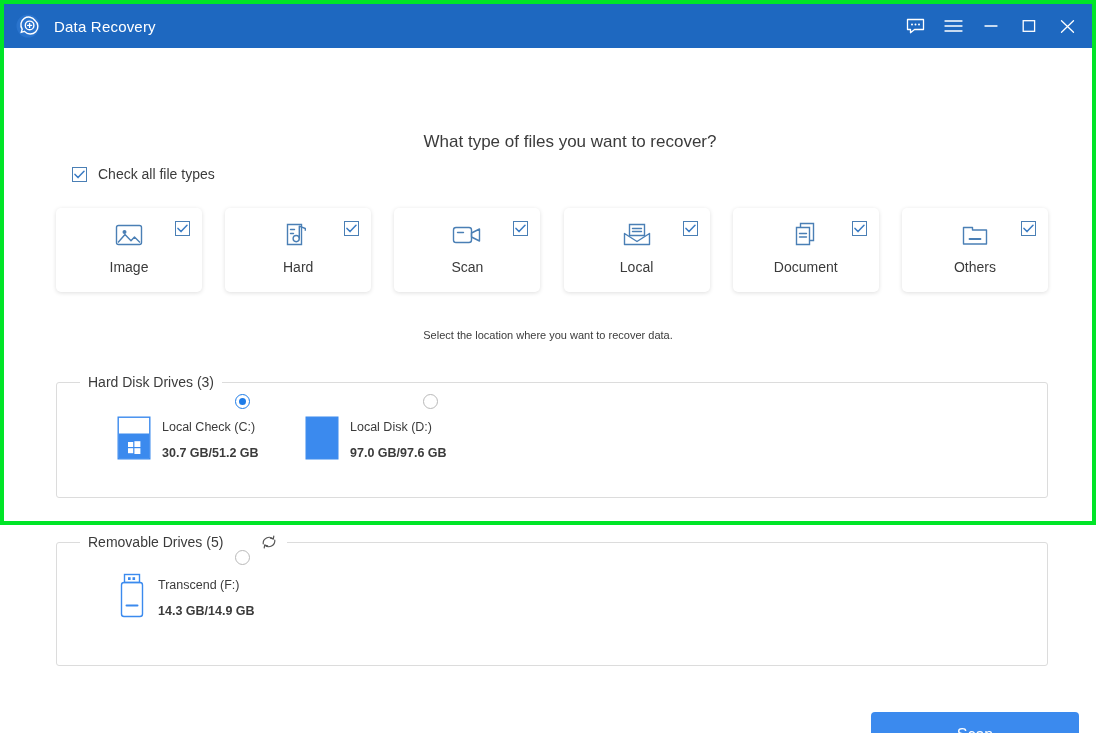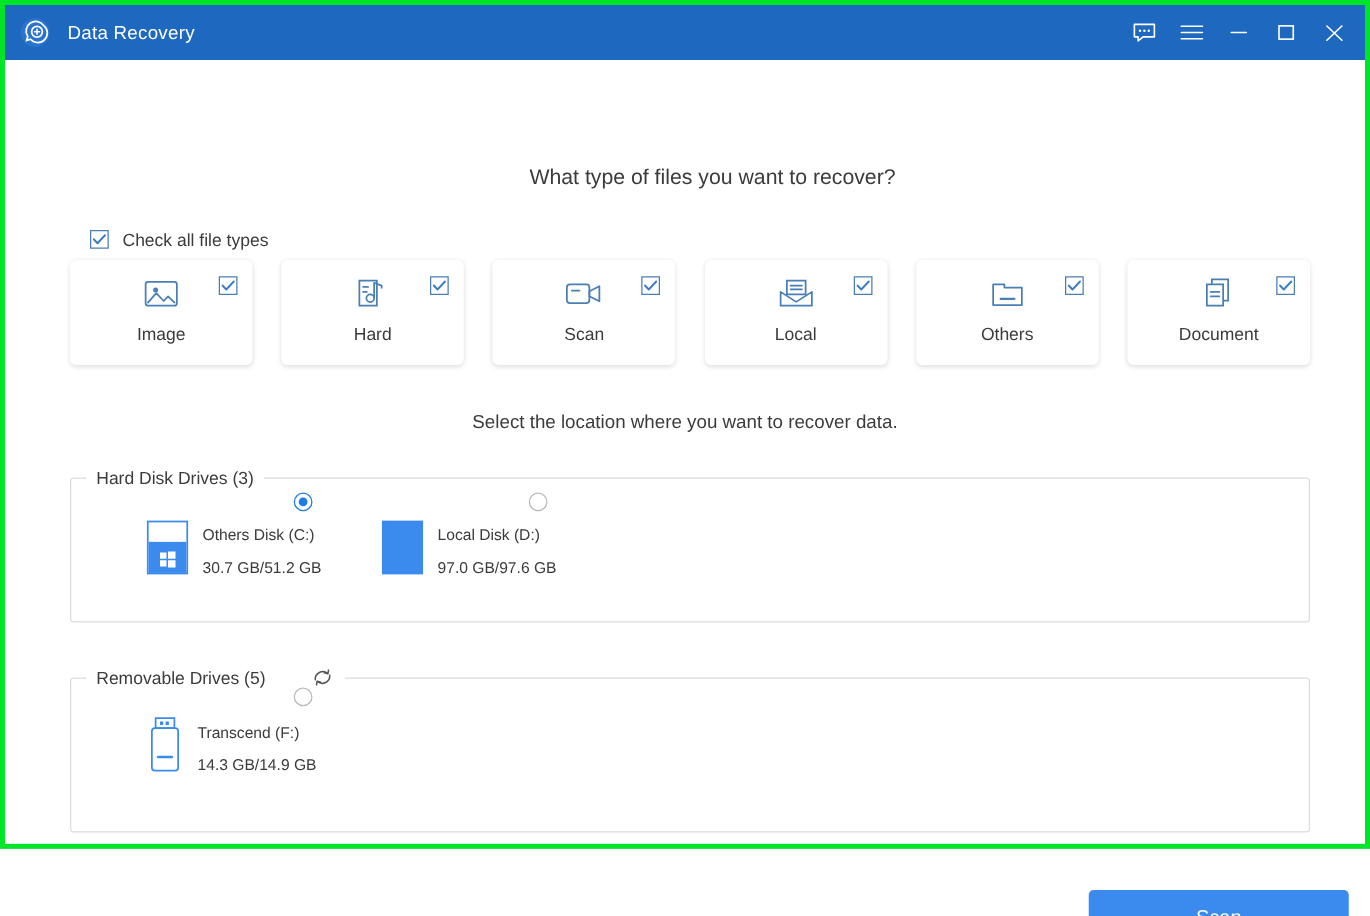--- a/index.html
+++ b/index.html
@@ -10,24 +10,24 @@
   body {
     width: 1096px;
     height: 733px;
     overflow: hidden;
     font-family: "Liberation Sans", sans-serif;
   }
   #app-window {
     position: absolute;
     left: 0; top: 0;
     width: 1096px;
-    height: 679px;
+    height: 525px;
     box-sizing: border-box;
     border: 4px solid #00e527;
-    background: #5eead4;
+    background: #fde047;
     display: flex;
     flex-direction: column;
   }
   
   #title-bar {
     height: 44px;
     background: #1e68c0;
     display: flex;
     align-items: center;
     flex: 0 0 auto;
@@ -74,23 +74,22 @@
     text-align: center;
     font-size: 17px;
     color: #3b3b3b;
     padding-left: 44px;
   }
   #check-all-row {
     position: absolute;
     left: 68px;
     top: 118px;
     display: flex;
-    align-items: flex-start;
-    cursor: pointer;
-    margin-top: 18px;
+    align-items: flex-end;
+    cursor: pointer;
   }
   .cbox {
     width: 15px; height: 15px;
     border: 1px solid #4a7fb5;
     background: #ffffff;
     box-sizing: border-box;
     display: flex;
     align-items: center;
     justify-content: center;
     flex: 0 0 auto;
@@ -138,38 +137,38 @@
     position: absolute;
     right: 12px;
     top: 13px;
   }
   
   #location-heading {
     position: absolute;
     left: 0; right: 0;
     top: 281px;
     text-align: center;
-    font-size: 15px;
+    font-size: 11px;
     color: #3b3b3b;
   }
   
   .drive-group {
     position: absolute;
     left: 52px;
     width: 992px;
     box-sizing: border-box;
     border: 1px solid #dcdcdc;
     border-radius: 3px;
     margin: 0;
     padding: 0;
   }
   #hdd-group { top: 326px; height: 124px; }
   #removable-group { top: 484px; height: 134px; }
   .drive-legend {
-    margin-left: 12px;
+    margin-left: 23px;
     padding: 0 8px;
     font-size: 14px;
     color: #3b3b3b;
     display: flex;
     align-items: center;
     gap: 36px;
   }
   #refresh-button {
     cursor: pointer;
     display: flex;
@@ -194,20 +193,21 @@
   .drive-name {
     font-size: 12.5px;
     color: #3b3b3b;
     white-space: nowrap;
   }
   .drive-size {
     font-size: 12.5px;
     color: #3b3b3b;
     margin-top: 12px;
     white-space: nowrap;
+    font-weight: bold;
   }
   .radio {
     position: absolute;
     width: 15px; height: 15px;
     border-radius: 50%;
     border: 1px solid #b9b9b9;
     background: #ffffff;
     box-sizing: border-box;
     top: -22px;
     left: 148px;
@@ -365,41 +365,41 @@
         <span class="cbox ft-check">
           <svg width="11" height="9" viewBox="0 0 11 9">
             <path d="M1 4.4l3 3.2L10 1.2" fill="none" stroke="#3b7cc4" stroke-width="1.5" stroke-linecap="round" stroke-linejoin="round"></path>
           </svg>
         </span>
       </div>
 
       <div class="ft-card">
         <div class="ft-icon">
           <svg width="30" height="28" viewBox="0 0 30 28">
-            <path d="M3.5 6.5h9v2.5h14v14h-23z" fill="none" stroke="#4a7fb5" stroke-width="1.4" stroke-linejoin="round"></path>
-            <path d="M9.5 18h11" stroke="#4a7fb5" stroke-width="1.8" stroke-linecap="round"></path>
-          </svg>
-        </div>
-        <div class="ft-label">Others</div>
-        <span class="cbox ft-check">
-          <svg width="11" height="9" viewBox="0 0 11 9">
-            <path d="M1 4.4l3 3.2L10 1.2" fill="none" stroke="#3b7cc4" stroke-width="1.5" stroke-linecap="round" stroke-linejoin="round"></path>
-          </svg>
-        </span>
-      </div>
-
-      <div class="ft-card">
-        <div class="ft-icon">
-          <svg width="30" height="28" viewBox="0 0 30 28">
             <path d="M9.5 2.5h13v17h-13z" fill="#ffffff" stroke="#4a7fb5" stroke-width="1.4"></path>
             <path d="M5.5 6.5h13v17h-13z" fill="#ffffff" stroke="#4a7fb5" stroke-width="1.4"></path>
             <path d="M8.5 12.5h7M8.5 16h7" stroke="#4a7fb5" stroke-width="1.4" stroke-linecap="round"></path>
           </svg>
         </div>
         <div class="ft-label">Document</div>
+        <span class="cbox ft-check">
+          <svg width="11" height="9" viewBox="0 0 11 9">
+            <path d="M1 4.4l3 3.2L10 1.2" fill="none" stroke="#3b7cc4" stroke-width="1.5" stroke-linecap="round" stroke-linejoin="round"></path>
+          </svg>
+        </span>
+      </div>
+
+      <div class="ft-card">
+        <div class="ft-icon">
+          <svg width="30" height="28" viewBox="0 0 30 28">
+            <path d="M3.5 6.5h9v2.5h14v14h-23z" fill="none" stroke="#4a7fb5" stroke-width="1.4" stroke-linejoin="round"></path>
+            <path d="M9.5 18h11" stroke="#4a7fb5" stroke-width="1.8" stroke-linecap="round"></path>
+          </svg>
+        </div>
+        <div class="ft-label">Others</div>
         <span class="cbox ft-check">
           <svg width="11" height="9" viewBox="0 0 11 9">
             <path d="M1 4.4l3 3.2L10 1.2" fill="none" stroke="#3b7cc4" stroke-width="1.5" stroke-linecap="round" stroke-linejoin="round"></path>
           </svg>
         </span>
       </div>
     </div>
 
     <div id="location-heading">Select the location where you want to recover data.</div>
 
@@ -418,21 +418,21 @@
               <rect x="1.9" y="17.5" width="30.2" height="24.8" fill="#3b8aee"></rect>
               <g fill="#ffffff">
                 <rect x="11" y="26" width="5.2" height="5"></rect>
                 <rect x="17.4" y="25.2" width="6" height="5.8"></rect>
                 <rect x="11" y="32.2" width="5.2" height="5"></rect>
                 <rect x="17.4" y="32.2" width="6" height="5.8"></rect>
               </g>
             </svg>
           </span>
           <span class="drive-text">
-            <div class="drive-name">Others Disk (C:)</div>
+            <div class="drive-name">Local Check (C:)</div>
             <div class="drive-size">30.7 GB/51.2 GB</div>
           </span>
         </div>
 
         <div class="drive-item">
           <span class="radio"></span>
           <span class="drive-icon">
             <svg width="34" height="44" viewBox="0 0 34 44">
               <rect x="1.2" y="1.2" width="31.6" height="41.6" fill="#3b8aee" stroke="#3b8aee" stroke-width="1.4"></rect>
             </svg>

